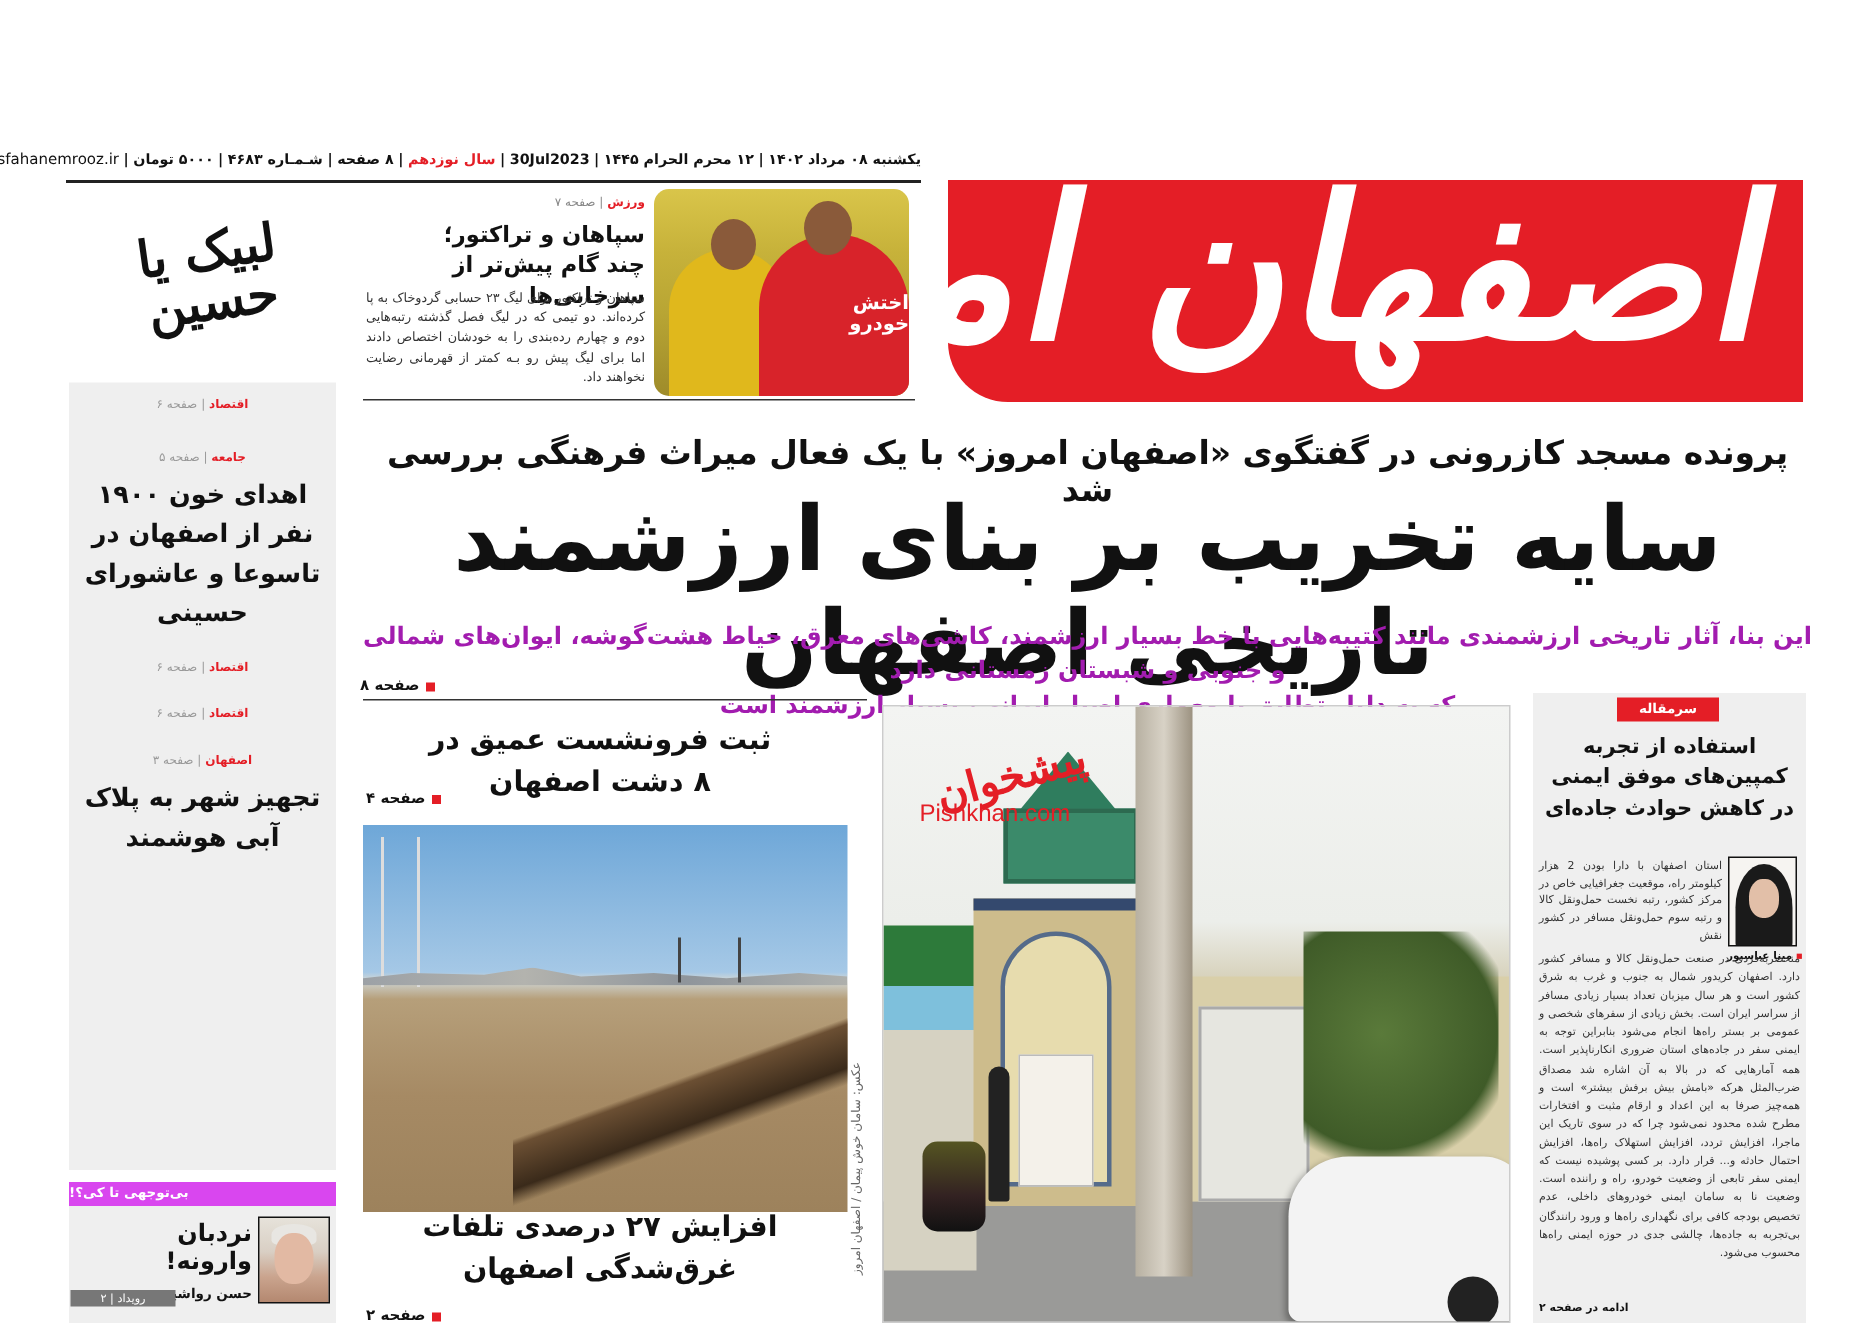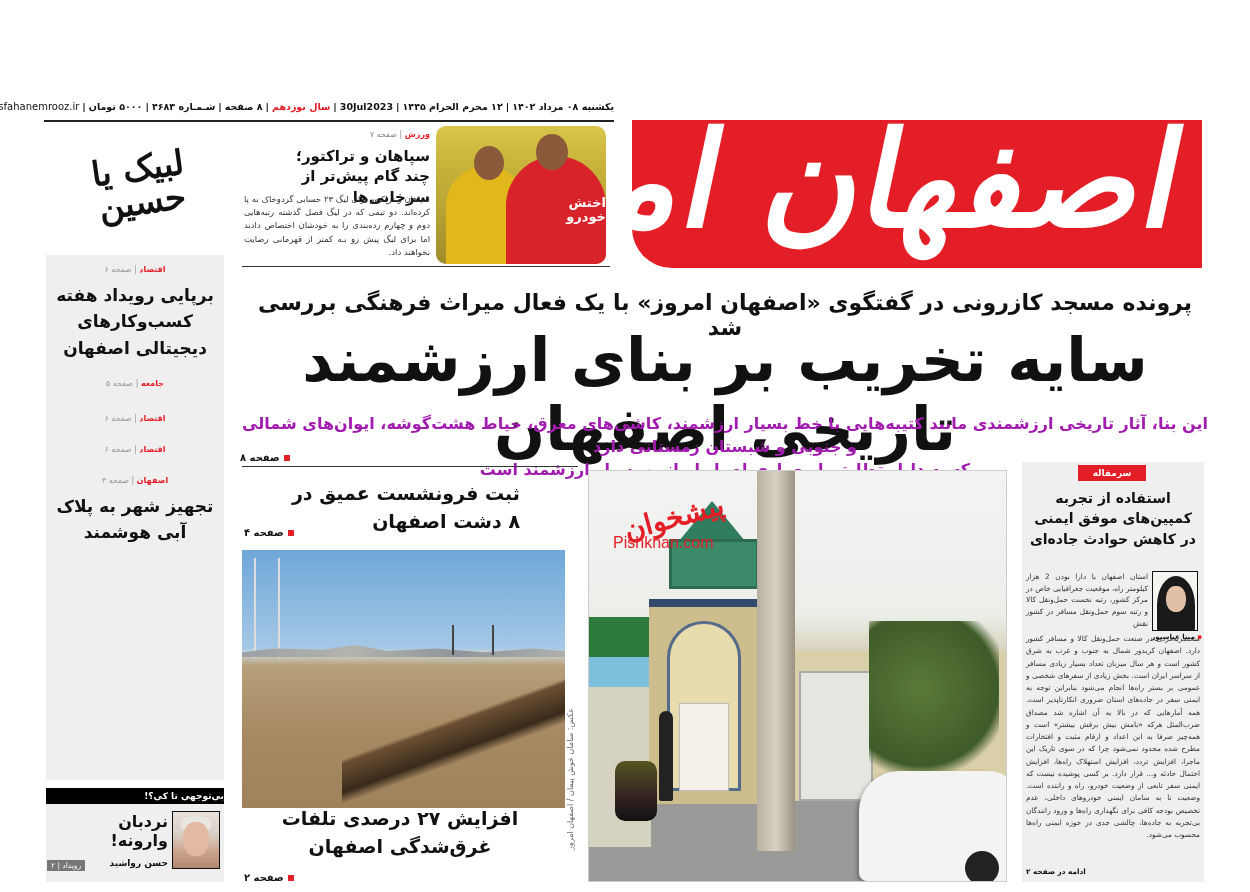--- a/index.html
+++ b/index.html
@@ -43,31 +43,31 @@
   .lead-page { left: 240px; top: 452px; }
   .lead-rule { left: 242px; top: 466px; width: 336px; height: 1px; background:#333; }
 
   
   .sidebar { left: 46px; top: 255px; width: 178px; height: 525px; background: #efefef; }
   .side-item { text-align:center; padding: 0 6px; }
   .side-meta { font-size: 8px; color:#999; margin-bottom: 8px; }
   .side-title { font-size: 17px; font-weight: bold; line-height: 1.55; color:#111; }
 
   
-  .col-bar { left: 46px; top: 788px; width: 178px; height: 28px; background:#000000; color:#fff; font-size: 9px; text-align:right; line-height:16px; font-weight:bold; }
+  .col-bar { left: 46px; top: 788px; width: 178px; height: 28px; background:#d946ef; color:#fff; font-size: 9px; text-align:left; line-height:16px; font-weight:bold; }
   .col-box { left: 46px; top: 804px; width: 178px; height: 78px; background:#efefef; }
   .col-photo { left: 172px; top: 811px; width: 48px; height: 58px; border: 1.5px solid #111; background: linear-gradient(180deg,#e6e2da 0%, #d9cfc4 40%, #caa48e 70%, #b48870 100%); overflow:hidden; }
   .col-photo .face { position:absolute; left: 10px; top: 10px; width: 26px; height: 34px; background:#e2b9a3; border-radius: 45%; }
   .col-photo .hair { position:absolute; left: 8px; top: 4px; width: 30px; height: 14px; background:#e8e6e2; border-radius: 50% 50% 20% 20%; }
   .col-title { left: 60px; top: 812px; width: 108px; font-size: 16px; font-weight: bold; text-align: right; }
   .col-author { left: 100px; top: 858px; width: 68px; font-size: 9px; font-weight: bold; text-align: right; }
-  .col-tag { left: 47px; top: 860px; padding: 1px 4px; background:#777; color:#fff; font-size: 7.5px; }
-
-  
-  .mid-title { left: 280px; top: 480px; width: 240px; font-size: 19px; font-weight: bold; line-height: 1.45; }
+  .col-tag { left: 47px; top: 860px; padding: 1px 20px; background:#777; color:#fff; font-size: 7.5px; }
+
+  
+  .mid-title { left: 280px; top: 480px; width: 240px; text-align:center; font-size: 19px; font-weight: bold; line-height: 1.45; }
   .mid-page1 { left: 244px; top: 527px; }
   .mid-img { left: 242px; top: 550px; width: 323px; height: 258px; overflow:hidden; background: linear-gradient(180deg,#6ea7d8 0%, #a5c8e6 38%, #cfd6d6 40%, #b69f7a 45%, #a68a64 70%, #9d825c 100%); }
   .mid-img .ridge { position:absolute; left:0; top: 95px; width:100%; height: 12px; background: linear-gradient(90deg,#9ca1a6,#b3b3ae,#8f959b,#aeb0ad); clip-path: polygon(0 60%,10% 30%,25% 40%,35% 0,45% 50%,60% 30%,75% 60%,90% 30%,100% 50%,100% 100%,0 100%); }
   .mid-img .crack { position:absolute; left: 100px; top: 120px; width: 230px; height: 140px; background: linear-gradient(160deg, transparent 40%, #6b4f33 42%, #3a2a1a 55%, transparent 60%); }
   .mid-img .tower { position:absolute; left: 12px; top: 8px; width: 26px; height: 100px; border-left: 2px solid #ddd; border-right: 2px solid #ddd; }
   .mid-img .pole { position:absolute; top: 75px; width: 2px; height: 30px; background:#444; }
   .mid-title2 { left: 270px; top: 805px; width: 260px; text-align:center; font-size: 19px; font-weight: bold; line-height: 1.45; }
   .mid-page2 { left: 244px; top: 872px; }
   .photo-credit { left: 566px; top: 708px; width: 14px; height: 180px; writing-mode: vertical-rl; transform: rotate(180deg); font-size: 8px; color:#666; white-space: nowrap; }
 
@@ -162,24 +162,24 @@
 </div>
 <div class="abs page-ref lead-page">
   <span class="sq"></span>
   <span>صفحه ۸</span>
 </div>
 <div class="abs lead-rule"></div>
 
 <div class="abs sidebar">
   <div class="side-item" style="padding-top:10px;">
     <div class="side-meta"><span class="kicker">اقتصاد</span> | <span>صفحه ۶</span></div>
-    <div class="side-title">برپایی رویداد هفته کسب‌وکارهای دیجیتالی اصفهان</div>
   </div>
   <div class="side-item" style="padding-top:18px;">
     <div class="side-meta"><span class="kicker">جامعه</span> | <span>صفحه ۵</span></div>
+    <div class="side-title">اهدای خون ۱۹۰۰ نفر از اصفهان در تاسوعا و عاشورای حسینی</div>
   </div>
   <div class="side-item" style="padding-top:18px;">
     <div class="side-meta"><span class="kicker">اقتصاد</span> | <span>صفحه ۶</span></div>
   </div>
   <div class="side-item" style="padding-top:14px;">
     <div class="side-meta"><span class="kicker">اقتصاد</span> | <span>صفحه ۶</span></div>
   </div>
   <div class="side-item" style="padding-top:14px;">
     <div class="side-meta"><span class="kicker">اصفهان</span> | <span>صفحه ۳</span></div>
     <div class="side-title">تجهیز شهر به پلاک آبی هوشمند</div>

